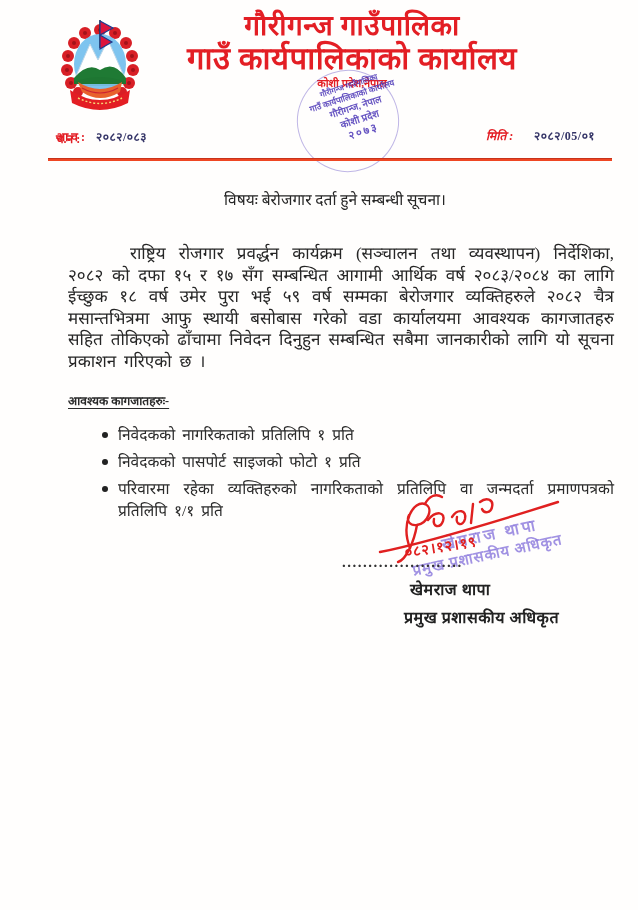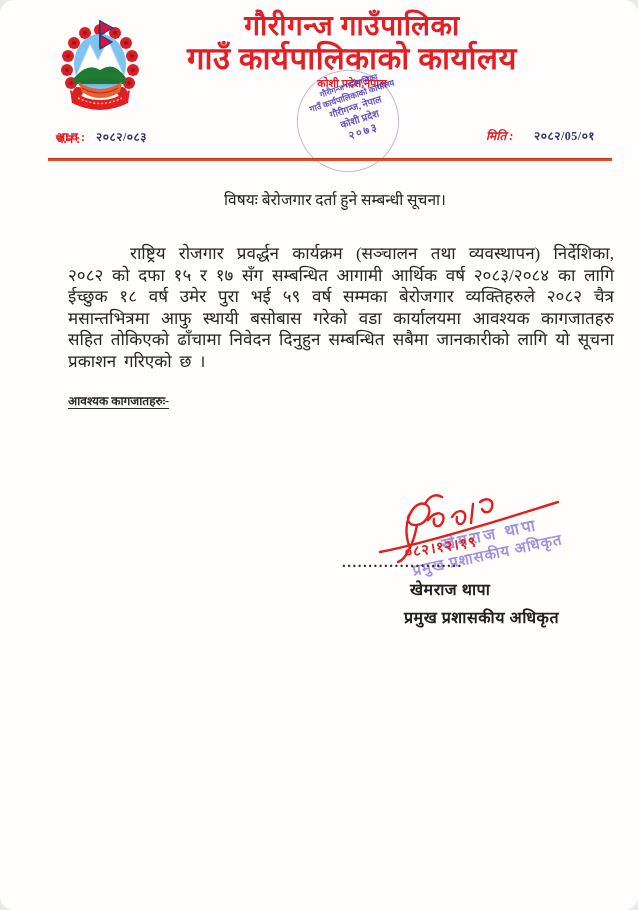--- a/index.html
+++ b/index.html
@@ -2,21 +2,20 @@
 <html><head>
 <meta charset="utf-8">
 <style>
   * { margin:0; padding:0; box-sizing:border-box; }
   html,body { background:#e9e9e9; }
   .page {
     position:relative; width:638px; height:910px; margin:0 auto;
     background:#fffefd; overflow:hidden;
     font-family:"Liberation Serif","DejaVu Serif",serif;
     color:#2b2b2b;
-    border-radius:14px;
   }
   
   .emblem { position:absolute; left:60px; top:16px; width:80px; height:98px; }
   .header-text { position:absolute; left:96px; top:10px; width:512px; text-align:center; color:#e31e24; font-weight:bold; }
   .org1 { font-size:28px; line-height:32px; letter-spacing:0.5px; }
   .org2 { font-size:31px; line-height:34px; letter-spacing:0.5px; }
   .loc  { font-size:19px; line-height:20px; margin-top:1px; }
   .prov { font-size:11px; line-height:14px; }
   
   .hstamp-circle {
@@ -149,20 +148,25 @@
   <span class="meta-value ref-value"></span>
   <span class="meta-label date-label">मिति :</span>
   <span class="meta-value date-value">२०८२/05/०१</span>
   <div class="divider"></div>
 
   <div class="subject">विषयः बेरोजगार दर्ता हुने सम्बन्धी सूचना।</div>
 
   <div class="body-par">राष्ट्रिय रोजगार प्रवर्द्धन कार्यक्रम (सञ्चालन तथा व्यवस्थापन) निर्देशिका, २०८२ को दफा १५ र १७ सँग सम्बन्धित आगामी आर्थिक वर्ष २०८३/२०८४ का लागि ईच्छुक १८ वर्ष उमेर पुरा भई ५९ वर्ष सम्मका बेरोजगार व्यक्तिहरुले २०८२ चैत्र मसान्तभित्रमा आफु स्थायी बसोबास गरेको वडा कार्यालयमा आवश्यक कागजातहरु सहित तोकिएको ढाँचामा निवेदन दिनुहुन सम्बन्धित सबैमा जानकारीको लागि यो सूचना प्रकाशन गरिएको छ ।</div>
 
   <div class="doc-heading">आवश्यक कागजातहरुः-</div>
+  <ul class="doc-list">
+    <li>निवेदकको नागरिकताको प्रतिलिपि १ प्रति</li>
+    <li>निवेदकको पासपोर्ट साइजको फोटो १ प्रति</li>
+    <li>परिवारमा रहेका व्यक्तिहरुको नागरिकताको प्रतिलिपि वा जन्मदर्ता प्रमाणपत्रको प्रतिलिपि १/१ प्रति</li>
+  </ul>
 
   <div class="fstamp">
     <div class="f1">खेमराज थापा</div>
     <div class="f2">प्रमुख प्रशासकीय अधिकृत</div>
   </div>
 
   <div class="sig-svg">
     <svg width="195" height="82" viewBox="0 0 195 82">
       <g stroke="#e02020" stroke-width="2.4" fill="none" stroke-linecap="round" stroke-linejoin="round">
         <path d="M10,62 C60,52 150,24 188,12"></path>

